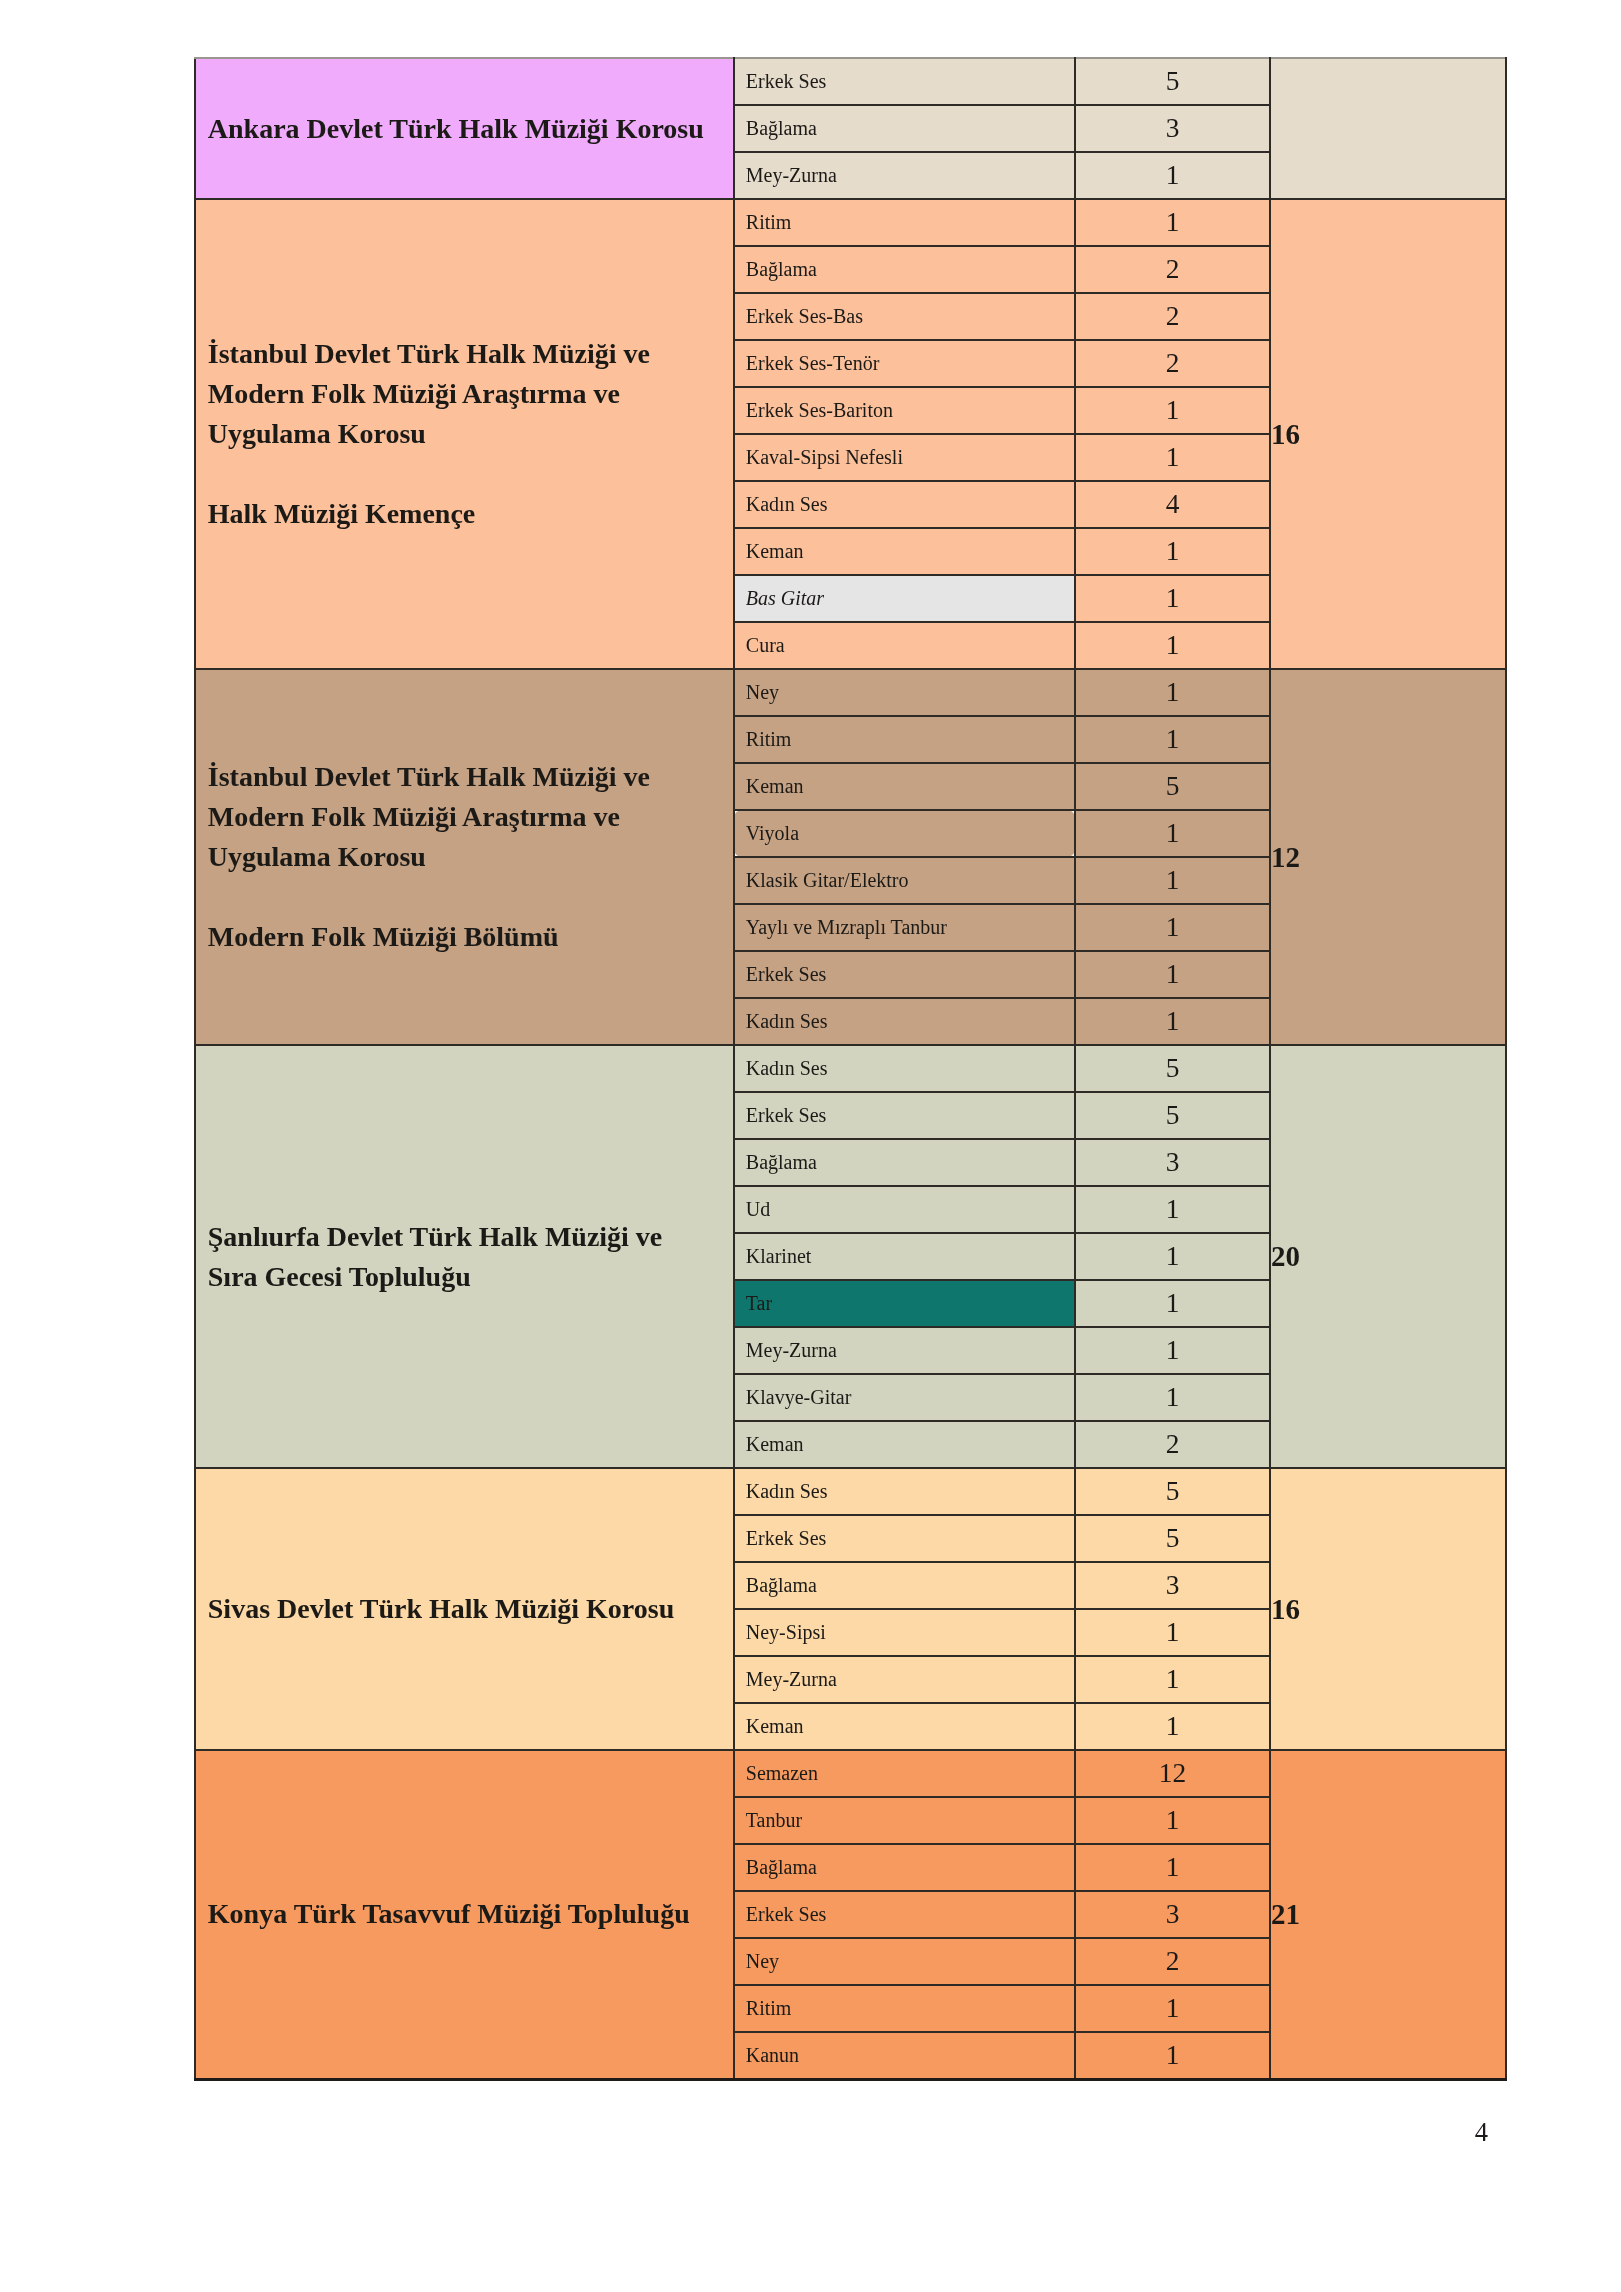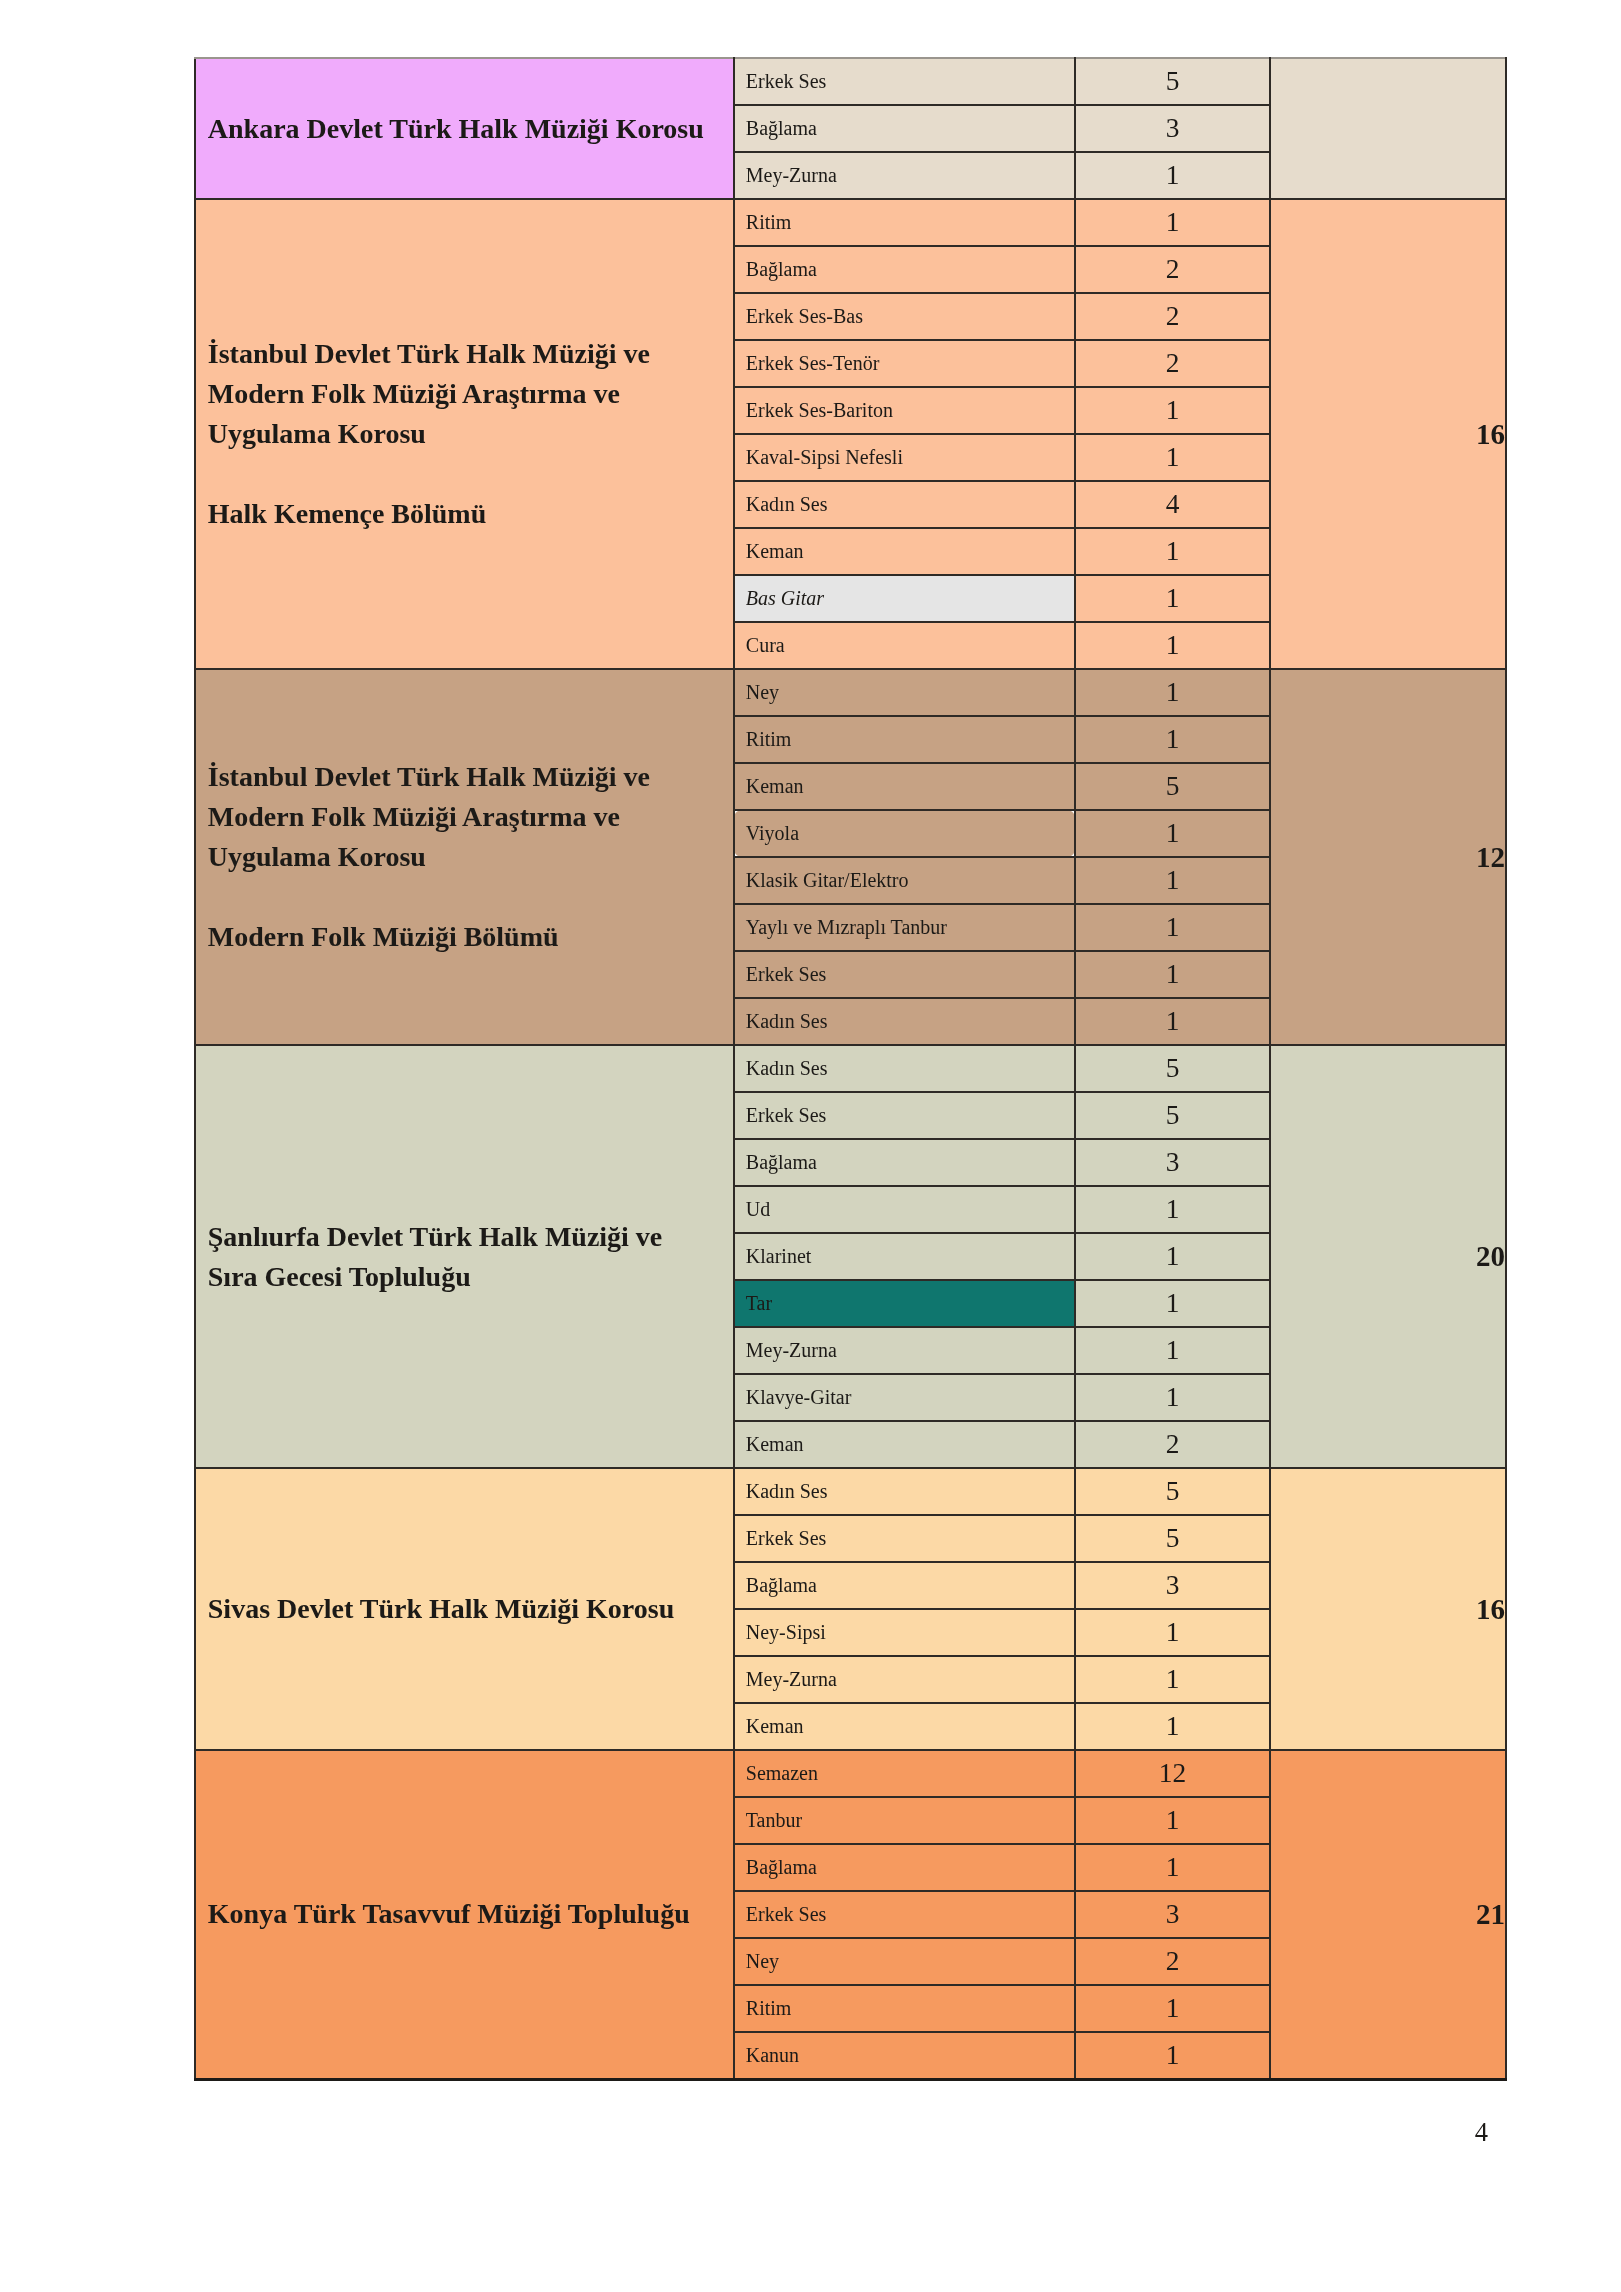--- a/index.html
+++ b/index.html
@@ -59,21 +59,21 @@
   }
   td.instrument-cell {
     padding-left: 10.8px;
     font-size: 20px;
   }
   td.count-cell {
     text-align: center;
     font-size: 27.4px;
   }
   td.total-cell {
-    text-align: right;
+    text-align: left;
     font-weight: bold;
     font-size: 29px;
   }
   .page-number {
     position: absolute;
     top: 2117px;
     right: 133px;
     font-size: 26.5px;
     color: #1c1a17;
   }
@@ -102,21 +102,21 @@
           <td class="instrument-cell" style="background: rgb(230, 220, 204);">Bağlama</td>
           <td class="count-cell" style="background: rgb(230, 220, 204);">3</td>
         </tr>
         <tr>
           <td class="instrument-cell" style="background: rgb(230, 220, 204);">Mey-Zurna</td>
           <td class="count-cell" style="background: rgb(230, 220, 204);">1</td>
         </tr>
         <tr class="section-start">
           <td class="group-cell" rowspan="10" style="background: rgb(252, 193, 155);">
             <div>İstanbul Devlet Türk Halk Müziği ve Modern Folk Müziği Araştırma ve Uygulama Korosu</div>
-            <div class="subtitle">Halk Kemençe Bölümü</div>
+            <div class="subtitle">Halk Müziği Kemençe</div>
           </td>
           <td class="instrument-cell" style="background: rgb(252, 193, 155);">Ritim</td>
           <td class="count-cell" style="background: rgb(252, 193, 155);">1</td>
           <td class="total-cell" rowspan="10" style="background: rgb(252, 193, 155);">16</td>
         </tr>
         <tr>
           <td class="instrument-cell" style="background: rgb(252, 193, 155);">Bağlama</td>
           <td class="count-cell" style="background: rgb(252, 193, 155);">2</td>
         </tr>
         <tr>

